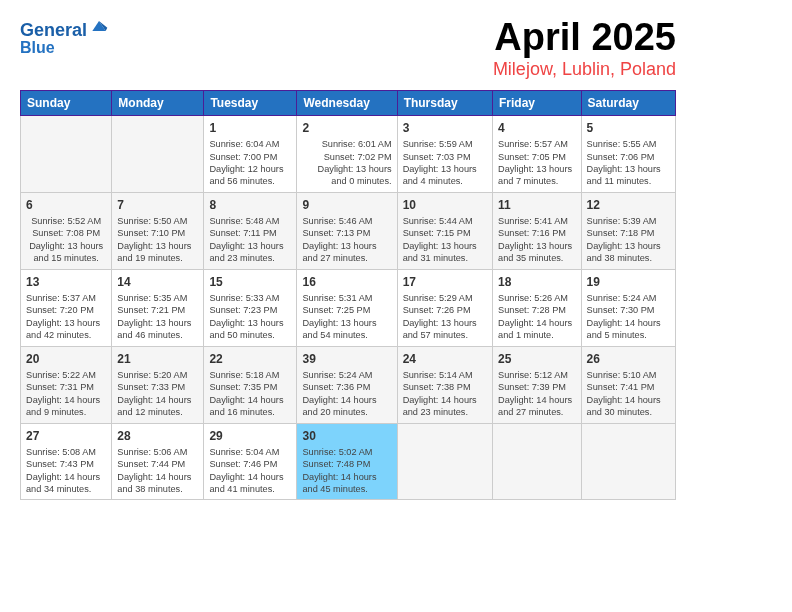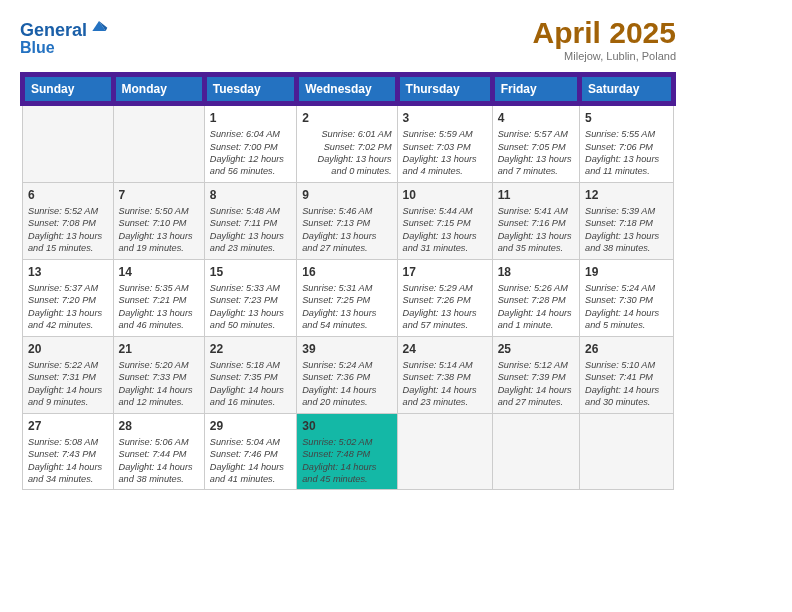--- a/index.html
+++ b/index.html
@@ -37,41 +37,41 @@
     }
     .logo-icon {
       width: 20px;
       height: 20px;
       margin-left: 2px;
     }
     .title-block {
       text-align: right;
     }
     .title-block h1 {
-      font-size: 30px;
-      color: #a16207;
+      font-size: 38px;
+      color: #000000;
       font-weight: bold;
     }
     .title-block h2 {
-      font-size: 11px;
-      color: #737373;
+      font-size: 18px;
+      color: #ef4444;
       font-weight: normal;
     }
     .calendar {
       width: 100%;
       border-collapse: collapse;
       border: 1px solid #ccc;
     }
     .calendar th {
       background: #2472c1;
       color: #fff;
       font-size: 12px;
       padding: 5px 6px;
       text-align: left;
-      border: 5px solid #4c1d95;
+      border: 1px solid #4c1d95;
     }
     .calendar td {
       vertical-align: top;
       border: 1px solid #ccc;
       padding: 4px 5px;
       width: 113px;
       min-height: 75px;
       background: #fff;
       font-size: 9.5px;
       color: #333;
@@ -84,21 +84,20 @@
       font-size: 12px;
       font-weight: bold;
       color: #333;
       display: block;
       margin-bottom: 2px;
     }
     .day-info {
       color: #444;
       font-size: 9.2px;
       line-height: 1.35;
-      font-style: italic;
     }
     tr:nth-child(even) td:not(.empty) {
       background: #f9f9f9;
     }
   </style>
 </head>
 <body>
 
 <div class="page">
   <div class="header">
@@ -165,21 +164,21 @@
           <td style="background: rgb(255, 255, 255);">
             <span class="day-num">5</span>
             <div class="day-info" style="white-space: pre-line;">Sunrise: 5:55 AM
 Sunset: 7:06 PM
 Daylight: 13 hours and 11 minutes.</div>
           </td>
         </tr>
         <tr>
           <td style="background: rgb(245, 245, 245);">
             <span class="day-num">6</span>
-            <div class="day-info" style="white-space: pre-line;">Sunrise: 5:52 AM
+            <div class="day-info" style="white-space: pre-line; text-align: center;">Sunrise: 5:52 AM
 Sunset: 7:08 PM
 Daylight: 13 hours and 15 minutes.</div>
           </td>
           <td style="background: rgb(245, 245, 245);">
             <span class="day-num">7</span>
             <div class="day-info" style="white-space: pre-line;">Sunrise: 5:50 AM
 Sunset: 7:10 PM
 Daylight: 13 hours and 19 minutes.</div>
           </td>
           <td style="background: rgb(245, 245, 245);">
@@ -313,21 +312,21 @@
             <div class="day-info" style="white-space: pre-line;">Sunrise: 5:06 AM
 Sunset: 7:44 PM
 Daylight: 14 hours and 38 minutes.</div>
           </td>
           <td style="background: rgb(255, 255, 255);">
             <span class="day-num">29</span>
             <div class="day-info" style="white-space: pre-line;">Sunrise: 5:04 AM
 Sunset: 7:46 PM
 Daylight: 14 hours and 41 minutes.</div>
           </td>
-          <td style="background: #14b8a6;">
+          <td style="background: #7dd3fc;">
             <span class="day-num">30</span>
             <div class="day-info" style="white-space: pre-line;">Sunrise: 5:02 AM
 Sunset: 7:48 PM
 Daylight: 14 hours and 45 minutes.</div>
           </td>
           <td class="empty" style="background: rgb(245, 245, 245);"></td>
           <td class="empty" style="background: rgb(245, 245, 245);"></td>
           <td class="empty" style="background: rgb(245, 245, 245);"></td>
         </tr>
       </tbody>

